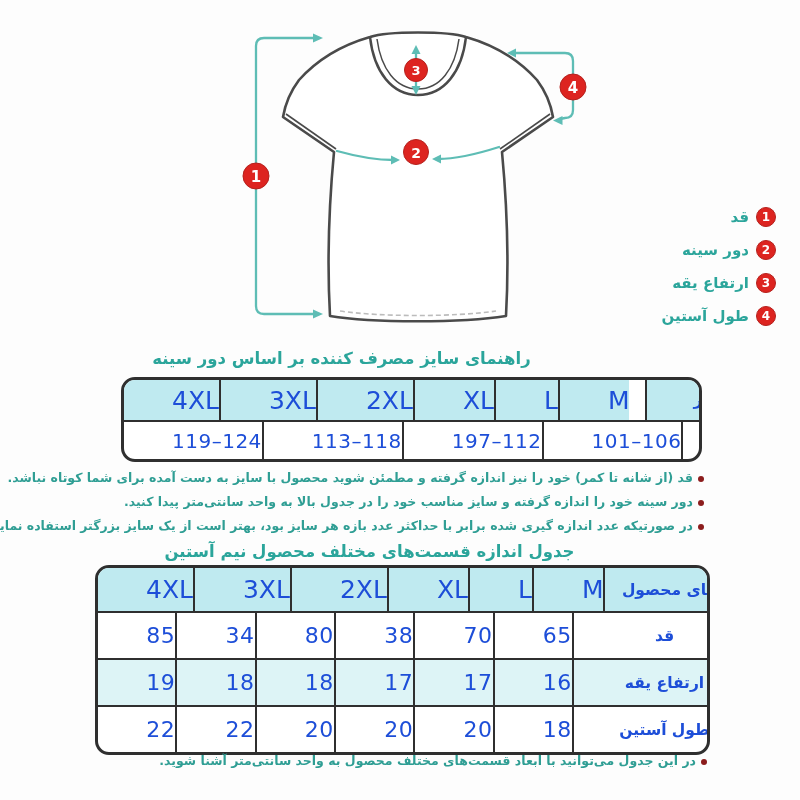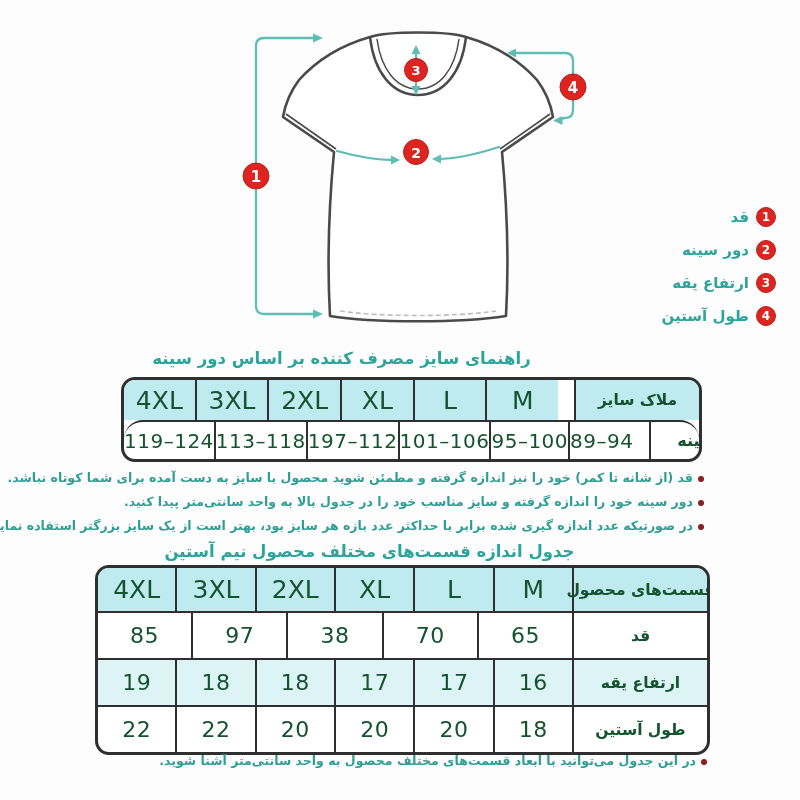--- a/index.html
+++ b/index.html
@@ -39,28 +39,28 @@
   .sz-table{
     border:3px solid #2f2f2f;border-radius:14px;overflow:hidden;
     display:flex;flex-direction:column;background:#fff;box-sizing:border-box;
   }
   #table-1{left:121px;top:377px;width:581px;}
   #table-2{left:95px;top:565px;width:615px;}
   .t-row{display:flex;}
   .t-row + .t-row{border-top:2.5px solid #2f2f2f;}
   .t-cell{
     flex:1 1 0;display:flex;align-items:center;justify-content:center;
-    color:#14532d;box-sizing:border-box;direction:ltr;white-space:nowrap;
+    color:#1d4ed8;box-sizing:border-box;direction:ltr;white-space:nowrap;padding-left:48px;
   }
   .t-cell + .t-cell{border-left:2.5px solid #2f2f2f;}
   .lbl{
     flex:0 0 auto;font-weight:bold;font-size:15.5px;direction:rtl;
   }
   #table-1 .t-row{height:40px;}
-  #table-1 .t-row.vals{height:37px;border-radius:19px;}
+  #table-1 .t-row.vals{height:37px;}
   #table-1 .lbl{width:125px;margin-left:16px;}
   #table-2 .t-row{height:43px;}
   #table-2 .t-row.vals{height:45px;}
   #table-2 .lbl{width:135px;}
   .t-row.hdr .t-cell{background:#bfeaf0;font-size:25px;}
   .t-row.hdr .t-cell.lbl{font-size:15.5px;}
   .t-row.vals .t-cell{font-size:20px;letter-spacing:0.5px;}
   .t-row.vals .t-cell.lbl{font-size:16px;letter-spacing:0;}
   .t-row.alt .t-cell{background:#ddf4f6;}
   #table-2 .t-row.vals .t-cell{font-size:22px;}
@@ -204,21 +204,22 @@
     <div class="t-cell">4XL</div>
     <div class="t-cell">3XL</div>
     <div class="t-cell">2XL</div>
     <div class="t-cell">XL</div>
     <div class="t-cell">L</div>
     <div class="t-cell">M</div>
     <div class="t-cell lbl">قسمت‌های محصول</div>
   </div>
   <div class="t-row vals">
     <div class="t-cell">85</div>
-    <div class="t-cell">97</div>
+    <div class="t-cell">34</div>
+    <div class="t-cell">80</div>
     <div class="t-cell">38</div>
     <div class="t-cell">70</div>
     <div class="t-cell">65</div>
     <div class="t-cell lbl">قد</div>
   </div>
   <div class="t-row vals alt">
     <div class="t-cell">19</div>
     <div class="t-cell">18</div>
     <div class="t-cell">18</div>
     <div class="t-cell">17</div>

